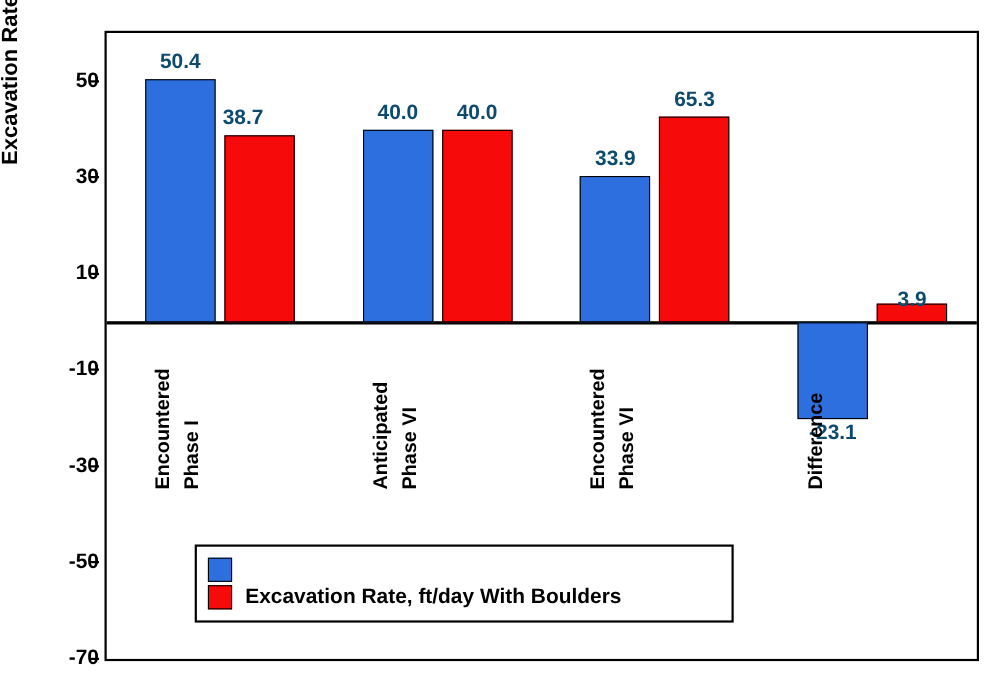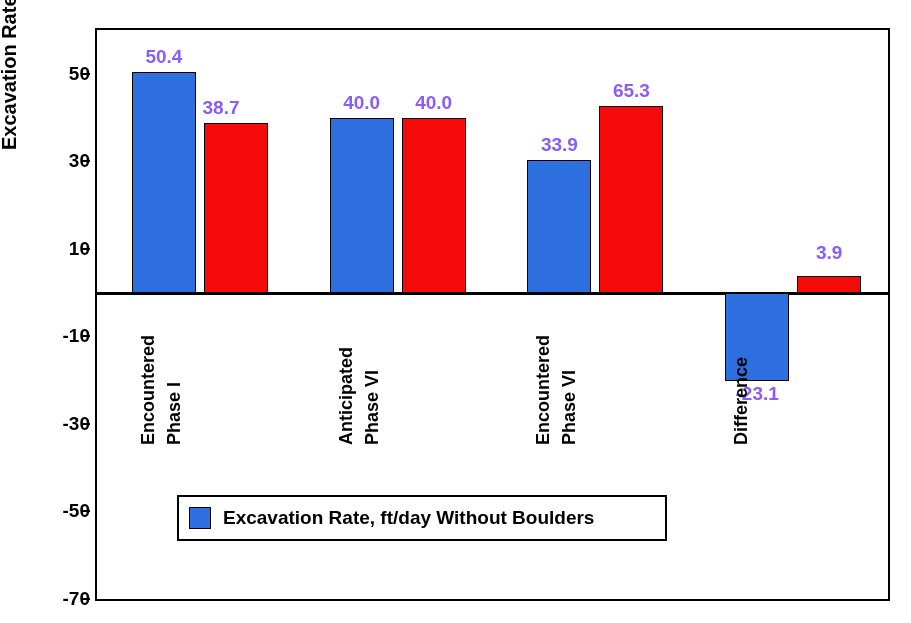--- a/index.html
+++ b/index.html
@@ -51,21 +51,21 @@
   .bar{
     position:absolute;
     border:1px solid #000;
     box-sizing:border-box;
   }
   .bar.blue{background:#2e6fe0;}
   .bar.red{background:#f60a0a;}
 
   .bar-value{
     position:absolute;
-    font-size:19px;font-weight:bold;color:#8b5cf6;
+    font-size:19px;font-weight:bold;color:#0c4a6e;
     text-align:center;
     white-space:nowrap;
   }
 
   .cat-label{
     position:absolute;
     font-size:18px;font-weight:bold;color:#000;
     white-space:nowrap;
     transform-origin:0 0;
     transform:rotate(-90deg);
@@ -124,31 +124,34 @@
         <div class="bar-value" style="width: 94px; left: 415.442px; top: 104.432px;">33.9</div>
         <div class="bar blue" style="left: 628.192px; top: 262.615px; width: 64px; height: 88.4138px;"></div>
         <div class="bar-value" style="width: 94px; left: 613.192px; top: 353.029px;">-23.1</div>
         <div class="bar red" style="left: 106.942px; top: 93.2285px; width: 64px; height: 169.387px;"></div>
         <div class="bar-value" style="width: 94px; left: 77px; top: 67.2285px;">38.7</div>
         <div class="bar red" style="left: 304.692px; top: 87.5385px; width: 64px; height: 175.077px;"></div>
         <div class="bar-value" style="width: 94px; left: 289.692px; top: 61.5385px;">40.0</div>
         <div class="bar red" style="left: 502.442px; top: 76.1585px; width: 64px; height: 186.457px;"></div>
         <div class="bar-value" style="width: 94px; left: 487.442px; top: 50.1585px;">65.3</div>
         <div class="bar red" style="left: 700.192px; top: 245.545px; width: 64px; height: 17.07px;"></div>
-        <div class="bar-value" style="width: 94px; left: 685.192px; top: 212px;">3.9</div>
+        <div class="bar-value" style="width: 94px; left: 685.192px; top: 232px;">3.9</div>
         <div class="cat-label" style="left: 40.9425px; top: 414.615px;">Encountered</div>
         <div class="cat-label" style="left: 66.9425px; top: 414.615px;">Phase I</div>
         <div class="cat-label" style="left: 238.692px; top: 414.615px;">Anticipated</div>
         <div class="cat-label" style="left: 264.692px; top: 414.615px;">Phase VI</div>
         <div class="cat-label" style="left: 436.442px; top: 414.615px;">Encountered</div>
         <div class="cat-label" style="left: 462.442px; top: 414.615px;">Phase VI</div>
         <div class="cat-label" style="left: 634.192px; top: 414.615px;">Difference</div>
       </div>
 
     <div id="legend">
       <div class="legend-row">
         <span class="legend-swatch blue"></span>
-        <span class="legend-text">Excavation Rate, ft/day Without Boulders</span>
+      </div>
+      <div class="legend-row">
+        <span class="legend-swatch red"></span>
+        <span class="legend-text">Excavation Rate, ft/day With Boulders</span>
       </div>
     </div>
   </div>
 
 </div>
 
 </body></html>

